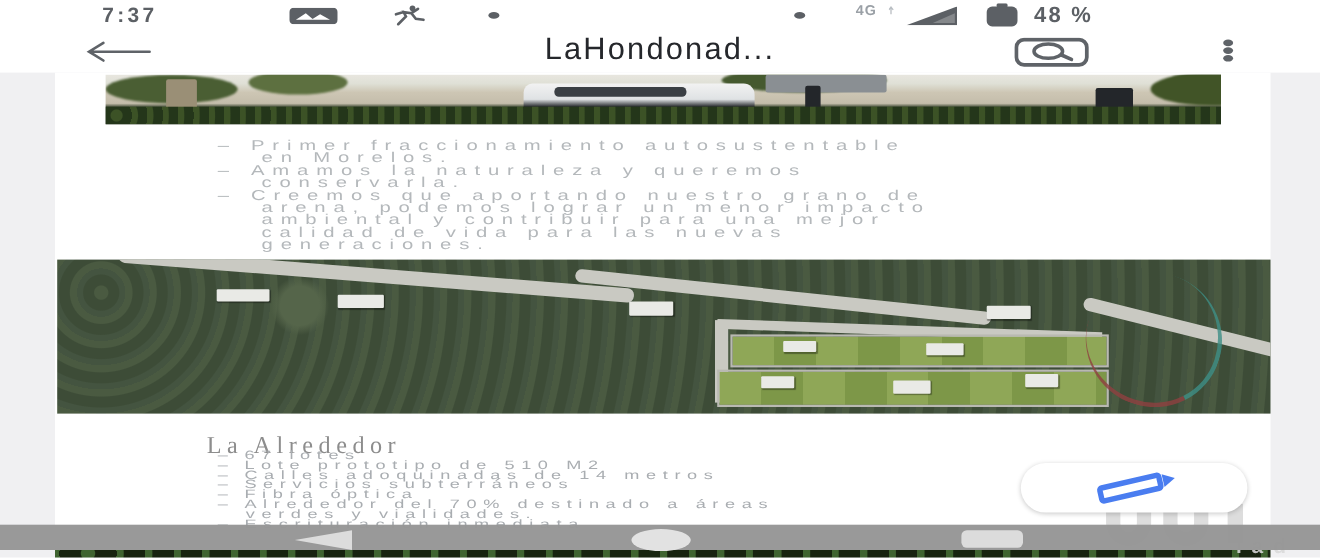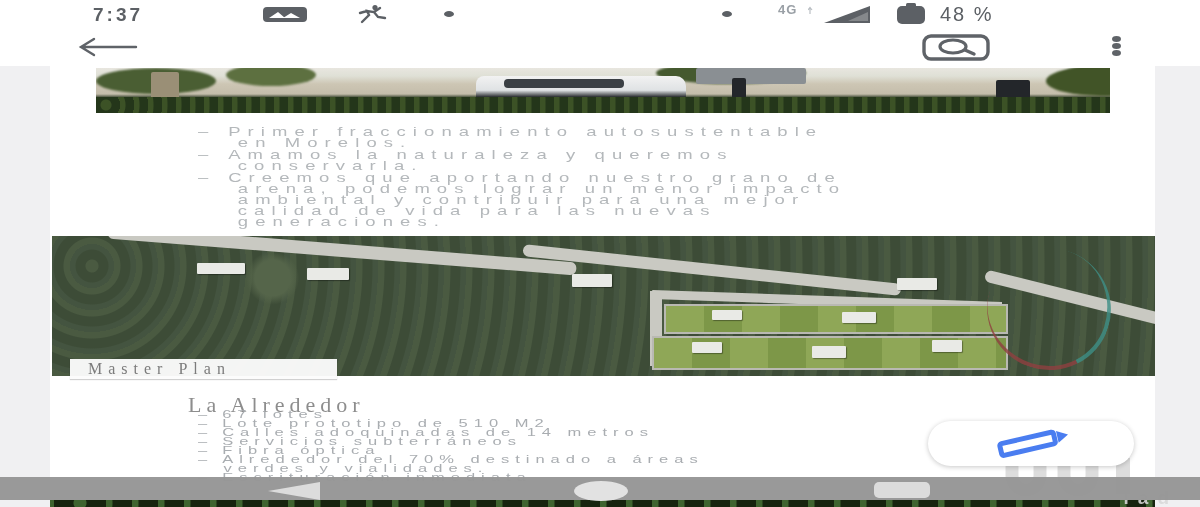--- a/index.html
+++ b/index.html
@@ -3,21 +3,21 @@
 <meta charset="utf-8">
 <style>
   html,body{margin:0;padding:0;}
   body{width:1200px;height:507px;position:relative;overflow:hidden;
        font-family:"Liberation Sans",sans-serif;background:#fff;}
   .abs{position:absolute;}
 
   
   #status-bar{left:0;top:0;width:1200px;height:28px;background:#fff;color:#5c6065;}
   #sb-time{left:93px;top:4px;font-size:19px;font-weight:bold;letter-spacing:3px;color:#5c6065;}
-  #sb-right-pct{left:940px;top:3px;font-size:20px;font-weight:normal;letter-spacing:2px;color:#5c6065;}
+  #sb-right-pct{left:940px;top:3px;font-size:20px;font-weight:bold;letter-spacing:2px;color:#5c6065;}
   .sb-dot{width:10px;height:6px;border-radius:50%;background:#5c6065;top:11px;}
   #sb-network{left:778px;top:2px;font-size:13px;font-weight:bold;color:#9aa0a6;letter-spacing:1px;}
 
   
   #app-bar{left:0;top:28px;width:1200px;height:38px;background:#fff;}
   #page-title{left:50%;top:1px;transform:translateX(-50%);font-size:28px;color:#25272b;
               letter-spacing:2px;white-space:nowrap;}
   #overflow-icon{left:1112px;top:7px;width:10px;height:26px;}
   #overflow-icon span{display:block;width:9px;height:6px;border-radius:50%;background:#5f6368;margin:1px 0;}
 
@@ -137,20 +137,21 @@
   <span class="abs" id="sb-right-pct">48 %</span>
 </div>
 
 <div class="abs" id="app-bar">
   <span class="abs" style="left:78px;top:8px;">
     <svg width="60" height="22" viewBox="0 0 60 22">
       <path d="M58 11 L4 11 M16 3 L3 11 L16 19" stroke="#5f6368" stroke-width="2.4" fill="none" stroke-linecap="round"></path>
       </svg>
   </span>
 
+  <span class="abs" id="page-title">LaHondonad...</span>
 
   <span class="abs" style="left:922px;top:6px;">
     <svg width="68" height="27" viewBox="0 0 68 27">
       <rect x="2" y="2" width="64" height="23" rx="7" fill="none" stroke="#5f6368" stroke-width="3.4"></rect>
       <ellipse cx="31" cy="12.5" rx="13" ry="6.5" fill="none" stroke="#5f6368" stroke-width="3.2"></ellipse>
       <path d="M43 16 L52 20" stroke="#5f6368" stroke-width="3.4" stroke-linecap="round"></path>
       </svg>
   </span>
 
   <span class="abs" id="overflow-icon">
@@ -197,23 +198,20 @@
       <div class="mp-bldg" style="left:520px;top:38px;width:40px;height:13px;"></div>
       <div class="mp-bldg" style="left:845px;top:42px;width:40px;height:12px;"></div>
       <div class="mp-bldg" style="left:660px;top:74px;width:30px;height:10px;"></div>
       <div class="mp-bldg" style="left:790px;top:76px;width:34px;height:11px;"></div>
       <div class="mp-bldg" style="left:640px;top:106px;width:30px;height:11px;"></div>
       <div class="mp-bldg" style="left:760px;top:110px;width:34px;height:12px;"></div>
       <div class="mp-bldg" style="left:880px;top:104px;width:30px;height:12px;"></div>
       <div id="mp-stream"></div>
     </div>
 
-    <div class="abs" id="masterplan-label">
-      <span>Master Plan</span>
-    </div>
 
     <div class="abs" id="section-title">La Alrededor</div>
 
     <div class="abs" id="feature-list">
         <div class="li"><span class="dash">–</span><span>67 lotes</span></div>
         <div class="li"><span class="dash">–</span><span>Lote prototipo de 510 M2</span></div>
         <div class="li"><span class="dash">–</span><span>Calles adoquinadas de 14 metros</span></div>
         <div class="li"><span class="dash">–</span><span>Servicios subterráneos</span></div>
         <div class="li"><span class="dash">–</span><span>Fibra óptica</span></div>
         <div class="li"><span class="dash">–</span><span>Alrededor del 70% destinado a áreas verdes y vialidades.</span></div>

